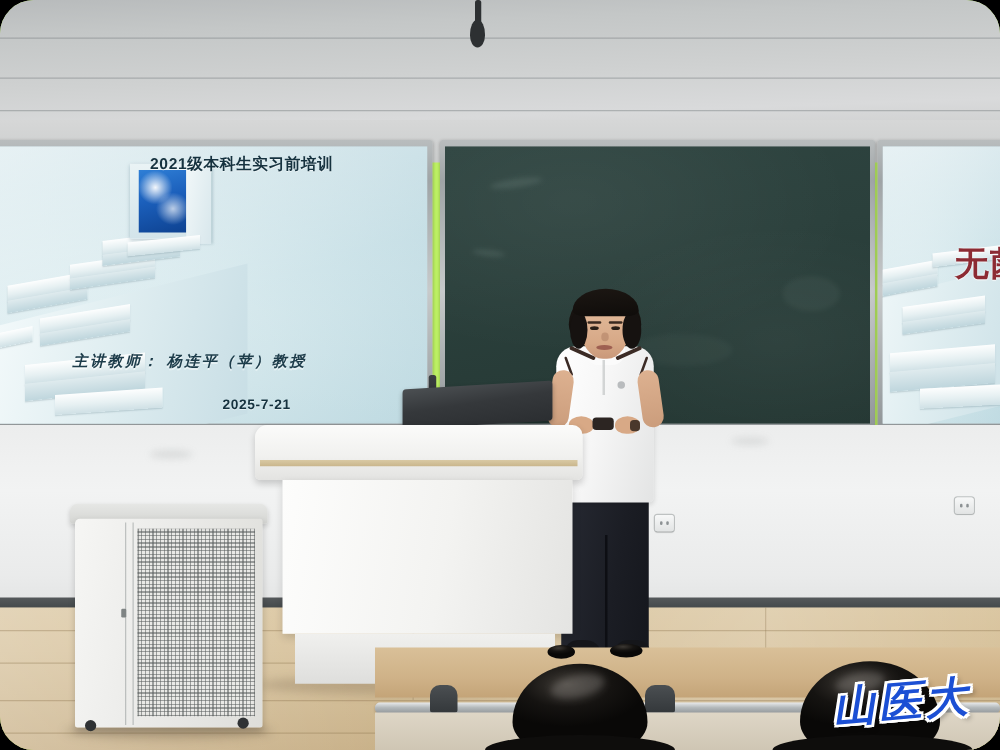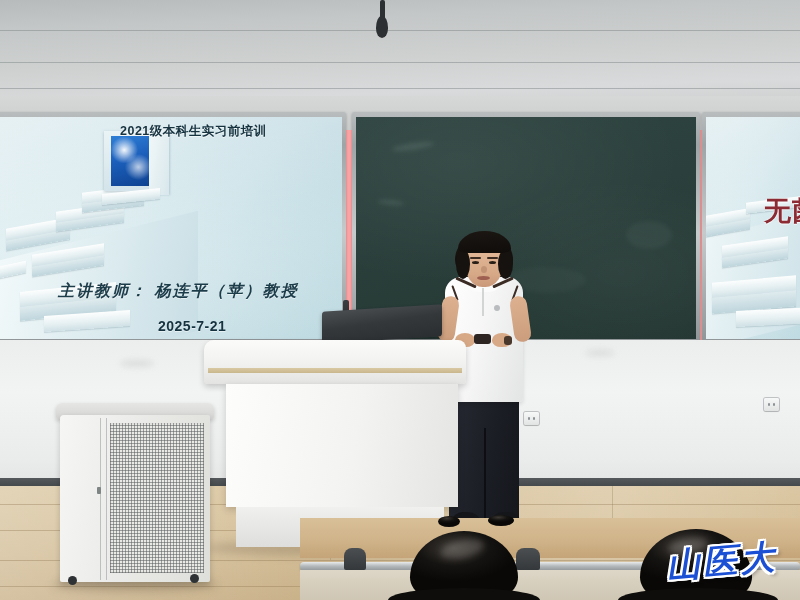--- a/index.html
+++ b/index.html
@@ -1,21 +1,22 @@
 <!DOCTYPE html>
 <html><head>
 <meta charset="utf-8">
 <title>Lecture Hall Photo</title>
 <style>
   html,body{margin:0;padding:0;background:#000;}
   body{font-family:"Liberation Sans","DejaVu Sans",sans-serif;}
 
   #scene{
     position:relative;width:800px;height:600px;overflow:hidden;
-    background:#fca5a5;
+    background:#bef264;
+    border-radius:27px;
   }
 
   
   .ceiling{
     position:absolute;left:0;top:0;width:800px;height:102px;
     background:linear-gradient(178deg,#b8bbbc 0%,#c4c7c7 22%,#cfd1d1 55%,#d9dadb 82%,#cfd0d0 100%);
   }
   .ceiling-seam{
     position:absolute;left:0;width:800px;height:1px;
     background:rgba(120,126,128,.45);
@@ -315,23 +316,23 @@
           <div class="step" style="left:-12px;top:148px;width:40px;height:12px;transform:skewY(-12deg);"></div>
 
           <div class="doorway" style="left:106px;top:14px;width:62px;height:60px;"></div>
           <div class="doorpane" style="left:113px;top:19px;width:38px;height:50px;"></div>
           <div class="doorleaf" style="left:151px;top:12px;width:20px;height:66px;"></div>
           <div class="step" style="left:104px;top:74px;width:58px;height:11px;transform:skewY(-6deg);"></div>
 
           <div class="slide-header" style="left:122px;top:6px;font-size:12.5px;">2021级本科生实习前培训</div>
 
 
-          <div class="slide-presenter" style="left:60px;top:164px;font-size:16px;">主讲教师： 杨连平（苹）教授</div>
-
-          <div class="slide-date" style="left:160px;top:201px;font-size:14px;">2025-7-21</div>
+          <div class="slide-presenter" style="left:60px;top:164px;font-size:12px;">主讲教师： 杨连平（苹）教授</div>
+
+          <div class="slide-date" style="left:180px;top:201px;font-size:11px;">2025-7-21</div>
         </div>
       </div>
     </div>
 
     <div class="board-frame" style="left:352px;width:348px;">
       <div class="board-inner">
         <div class="chalk">
           <div class="chalk-smudge" style="left:36px;top:26px;width:42px;height:7px;transform:rotate(-8deg);"></div>
           <div class="chalk-smudge" style="left:22px;top:83px;width:26px;height:5px;transform:rotate(6deg);"></div>
           <div class="chalk-smudge" style="left:270px;top:104px;width:46px;height:28px;opacity:.5;"></div>

